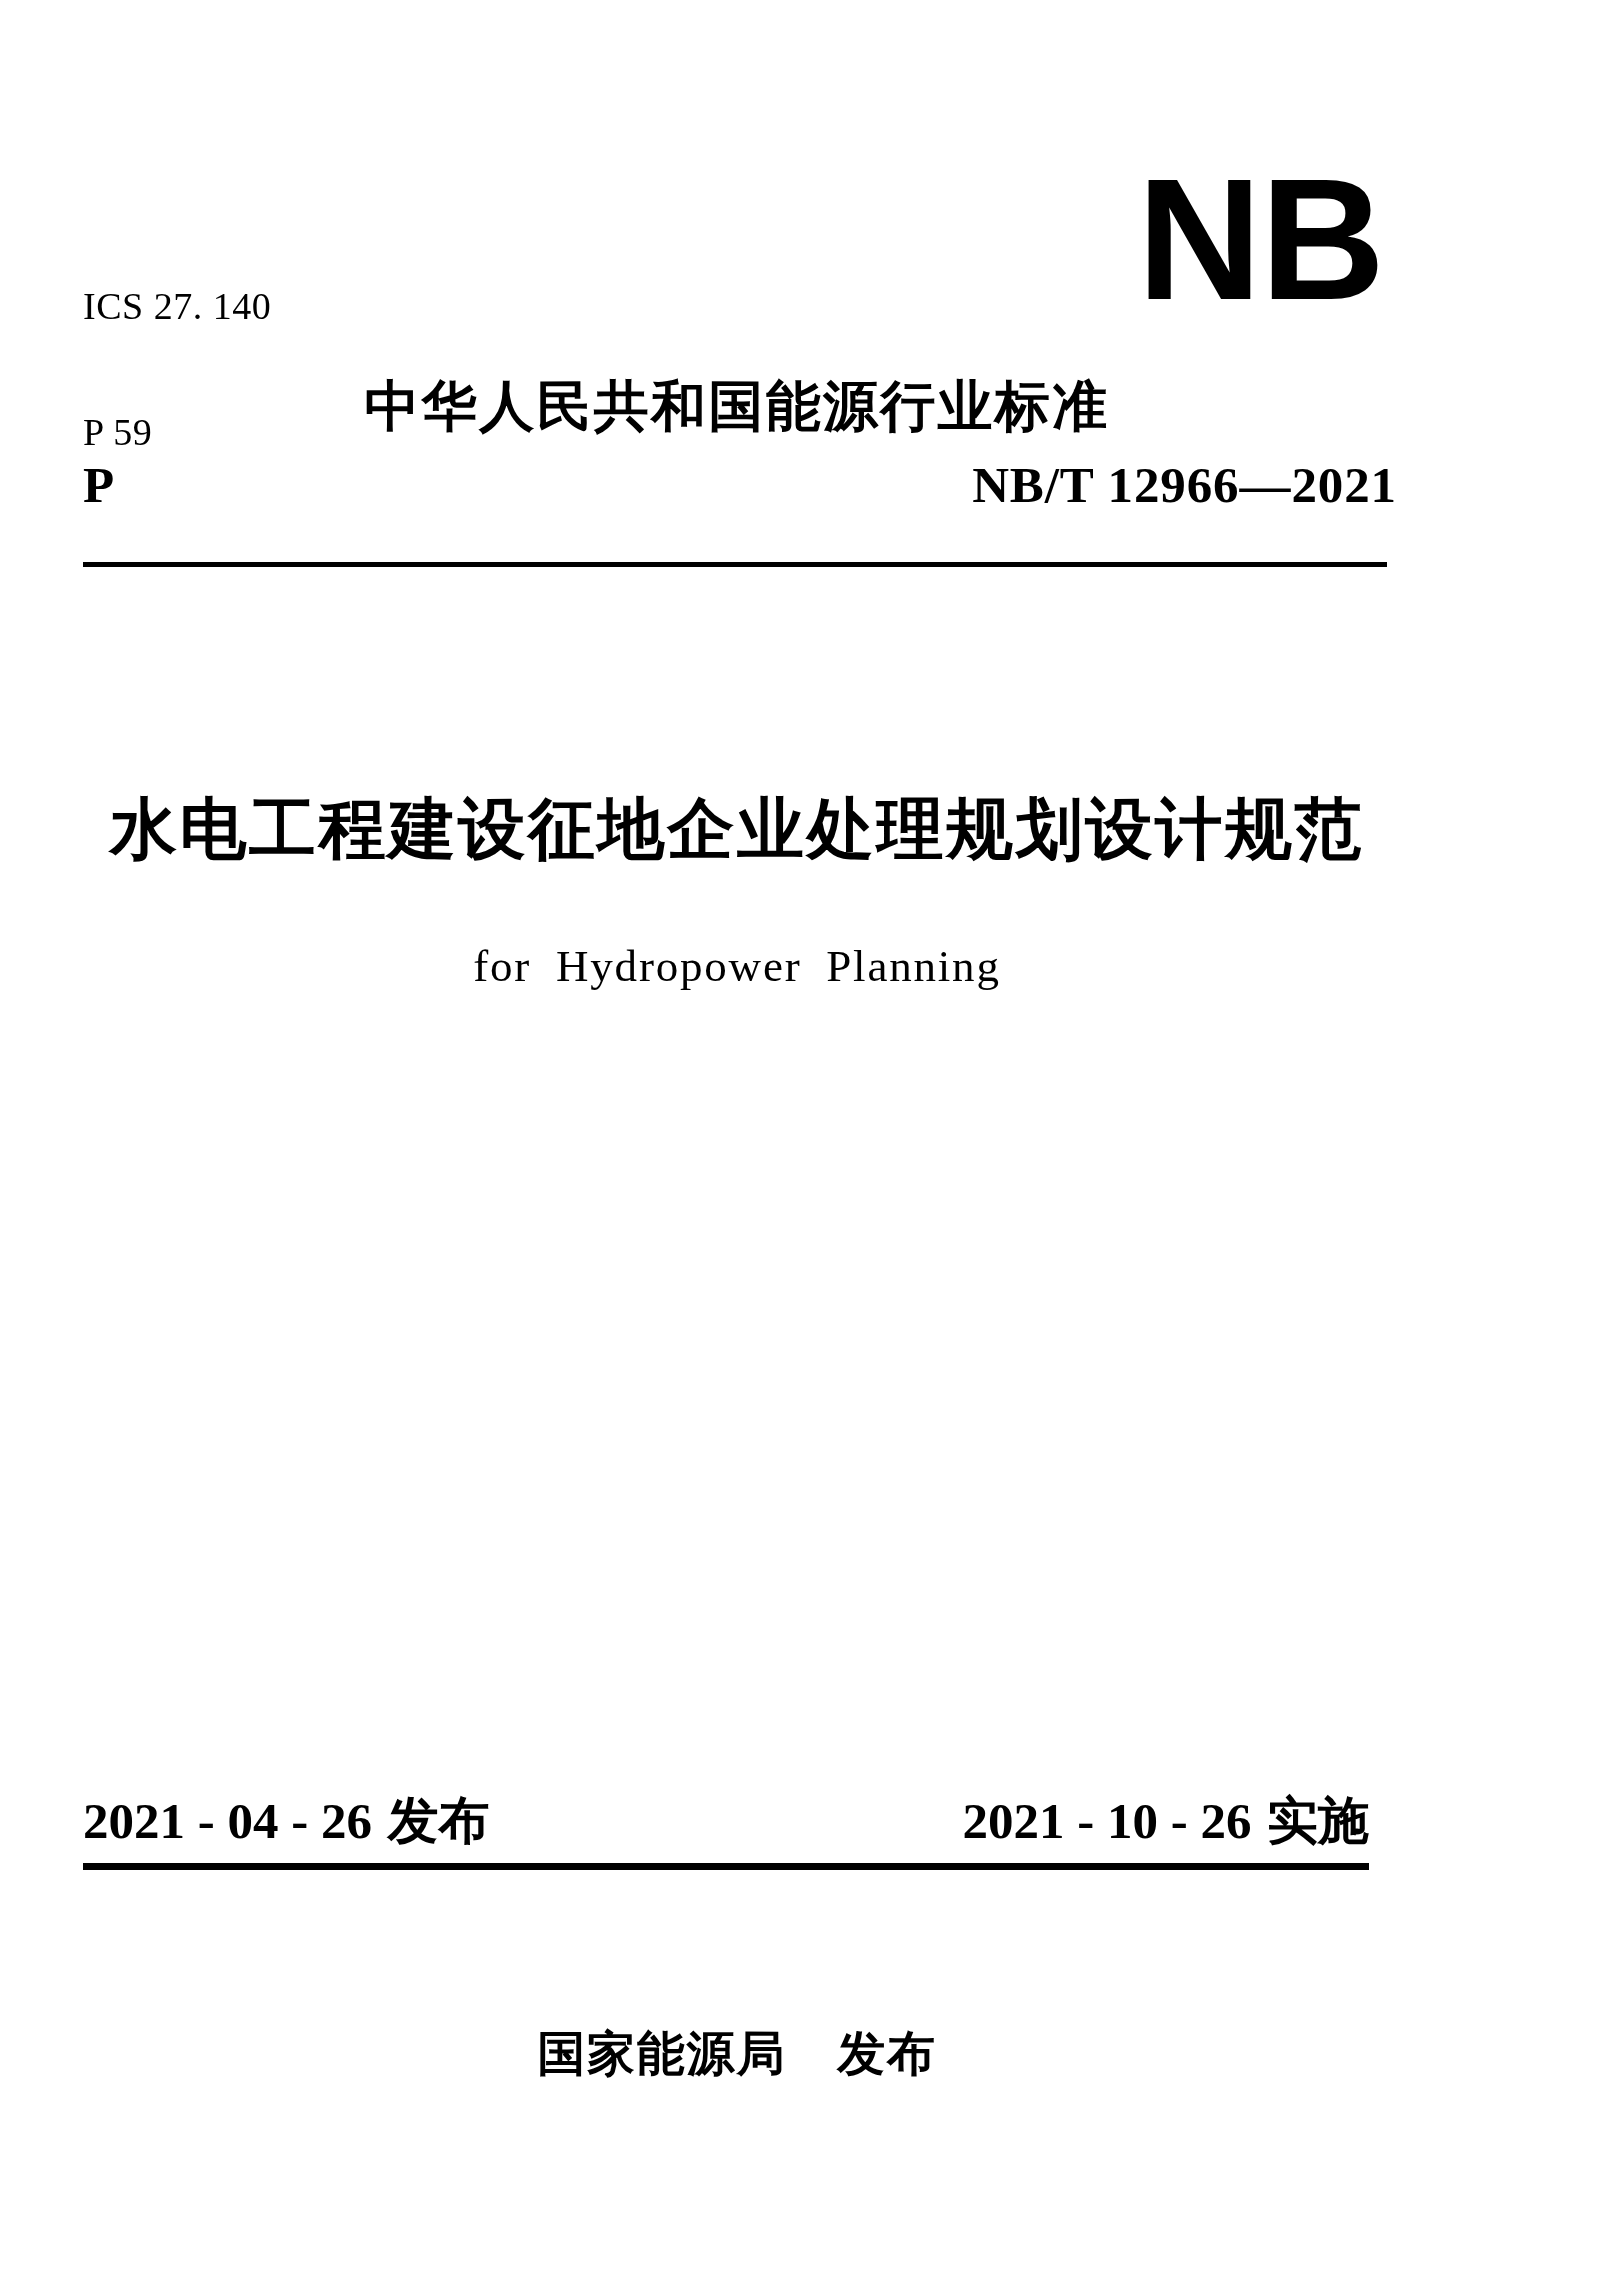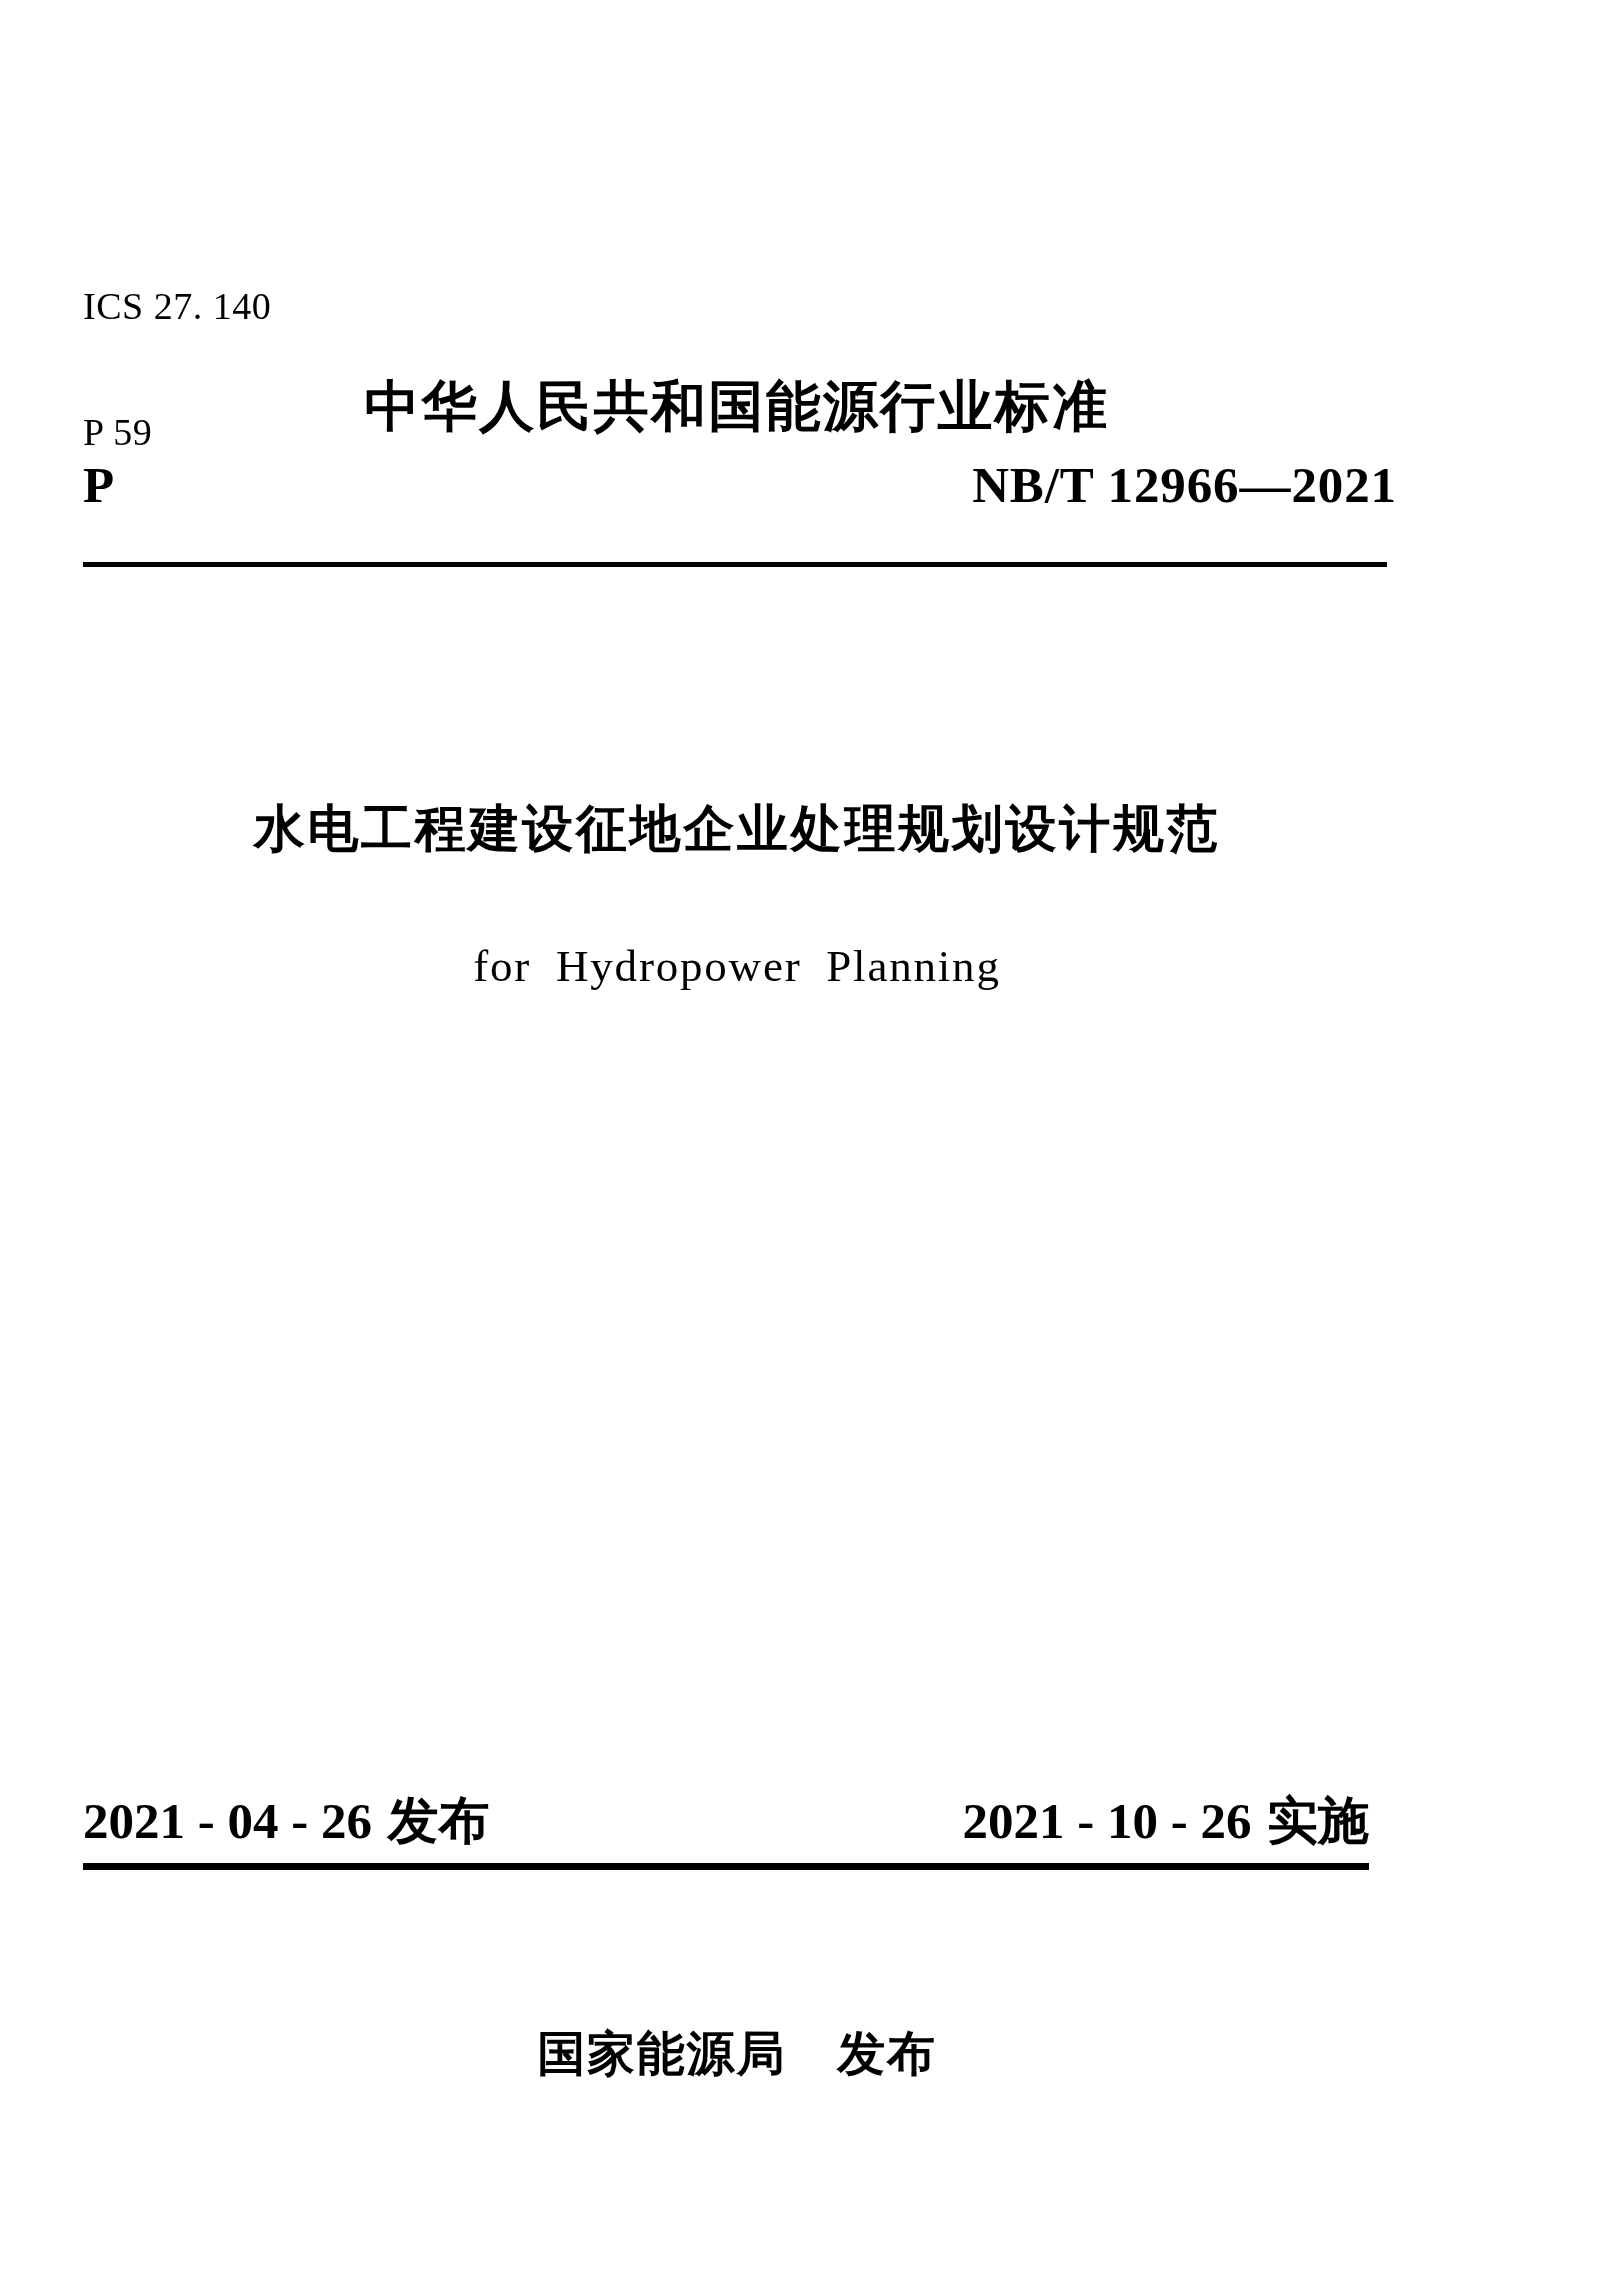--- a/index.html
+++ b/index.html
@@ -78,21 +78,21 @@
   }
   
   .title-cn {
     position: absolute;
     left: 55px;
     width: 1364px;
     top: 785px;
     text-align: center;
     font-family: "Liberation Serif", "DejaVu Serif", serif;
     font-weight: bold;
-    font-size: 51px;
+    font-size: 67px;
     line-height: 89px;
     letter-spacing: 2.7px;
   }
   
   .title-en {
     position: absolute;
     left: 83px;
     width: 1308px;
     top: 918px;
     text-align: center;
@@ -146,20 +146,21 @@
 </head>
 <body>
 
 <div class="page">
 
   <div class="ics-block">
     <div>ICS 27. 140</div>
     <div>P 59</div>
   </div>
 
+  <div class="nb-logo">NB</div>
 
   <div class="standard-category">中华人民共和国能源行业标准</div>
 
   <div class="class-row">
     <span class="doc-class-letter">P</span>
     <span class="standard-number">NB/T 12966—2021</span>
   </div>
 
   <div class="rule-top"></div>
 

